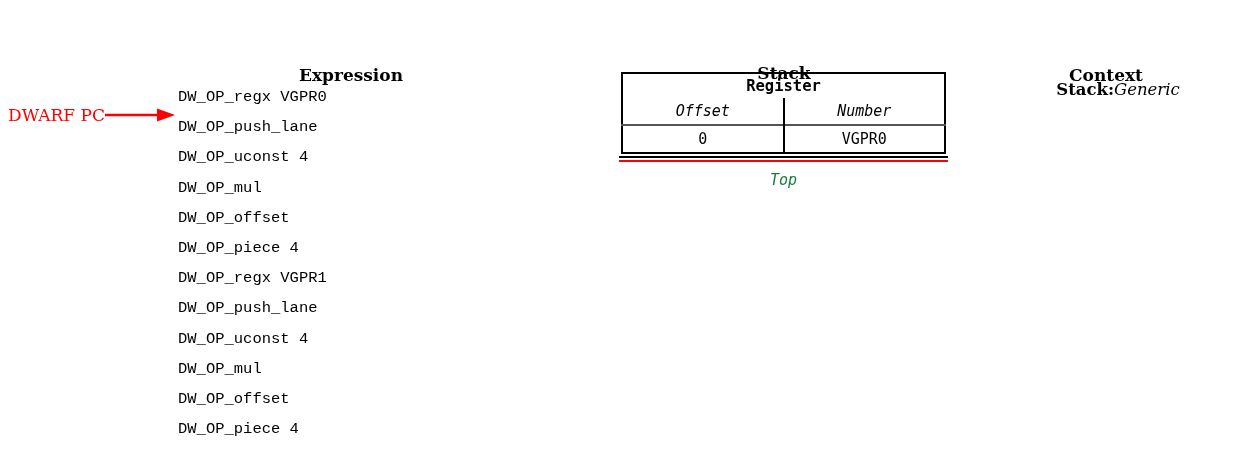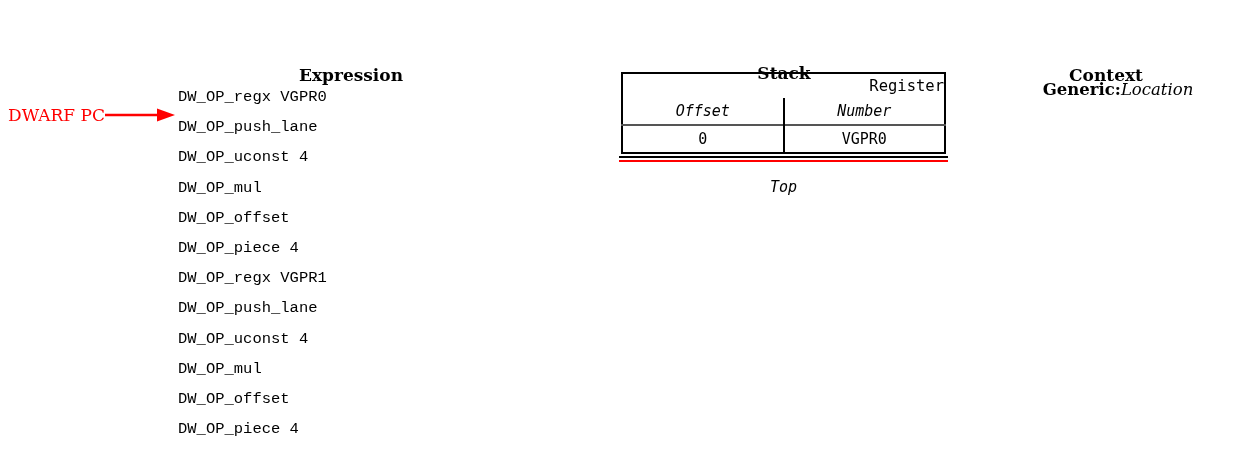--- a/index.html
+++ b/index.html
@@ -77,22 +77,22 @@
   table.stack-table {
     width: 325px;
     border-collapse: collapse;
     table-layout: fixed;
     font-family: "DejaVu Sans Mono", monospace;
     font-size: 15px;
   }
   table.stack-table td { padding: 0; }
 
   .tbl-title {
-    text-align: right;
-    font-weight: normal;
+    text-align: center;
+    font-weight: bold;
     font-size: 15.5px;
     height: 24px;
     line-height: 24px;
     margin-left: 24px;
   }
   .tbl-colhead {
     text-align: center;
     font-style: italic;
     height: 26px;
     line-height: 26px;
@@ -139,23 +139,23 @@
     margin-left: -2px;
     height: 2px;
     background: #ff0000;
     margin-top: 2px;
   }
   #stack-top-caption {
     text-align: center;
     font-family: "DejaVu Sans Mono", monospace;
     font-style: italic;
     font-size: 15px;
-    color: #000000;
+    color: #15803d;
     line-height: 22px;
-    margin-top: 14px;
+    margin-top: 7px;
   }
 
   
   #context-list {
     position: absolute;
     left: 1118px;
     top: 78px;
     transform: translateX(-50%);
     text-align: center;
     font-family: "DejaVu Serif", serif;
@@ -215,15 +215,15 @@
     </table>
   <div id="rule-register-bottom"></div>
 
   <div id="rule-value-bottom"></div>
 
   <div id="stack-top-caption">Top</div>
 </div>
 
 <div id="context-list">
   <div>
-    <span class="ctx-key">Generic:</span><span class="ctx-val">Location</span>
+    <span class="ctx-key">Stack:</span><span class="ctx-val">Generic</span>
   </div>
 </div>
 
 </body></html>

